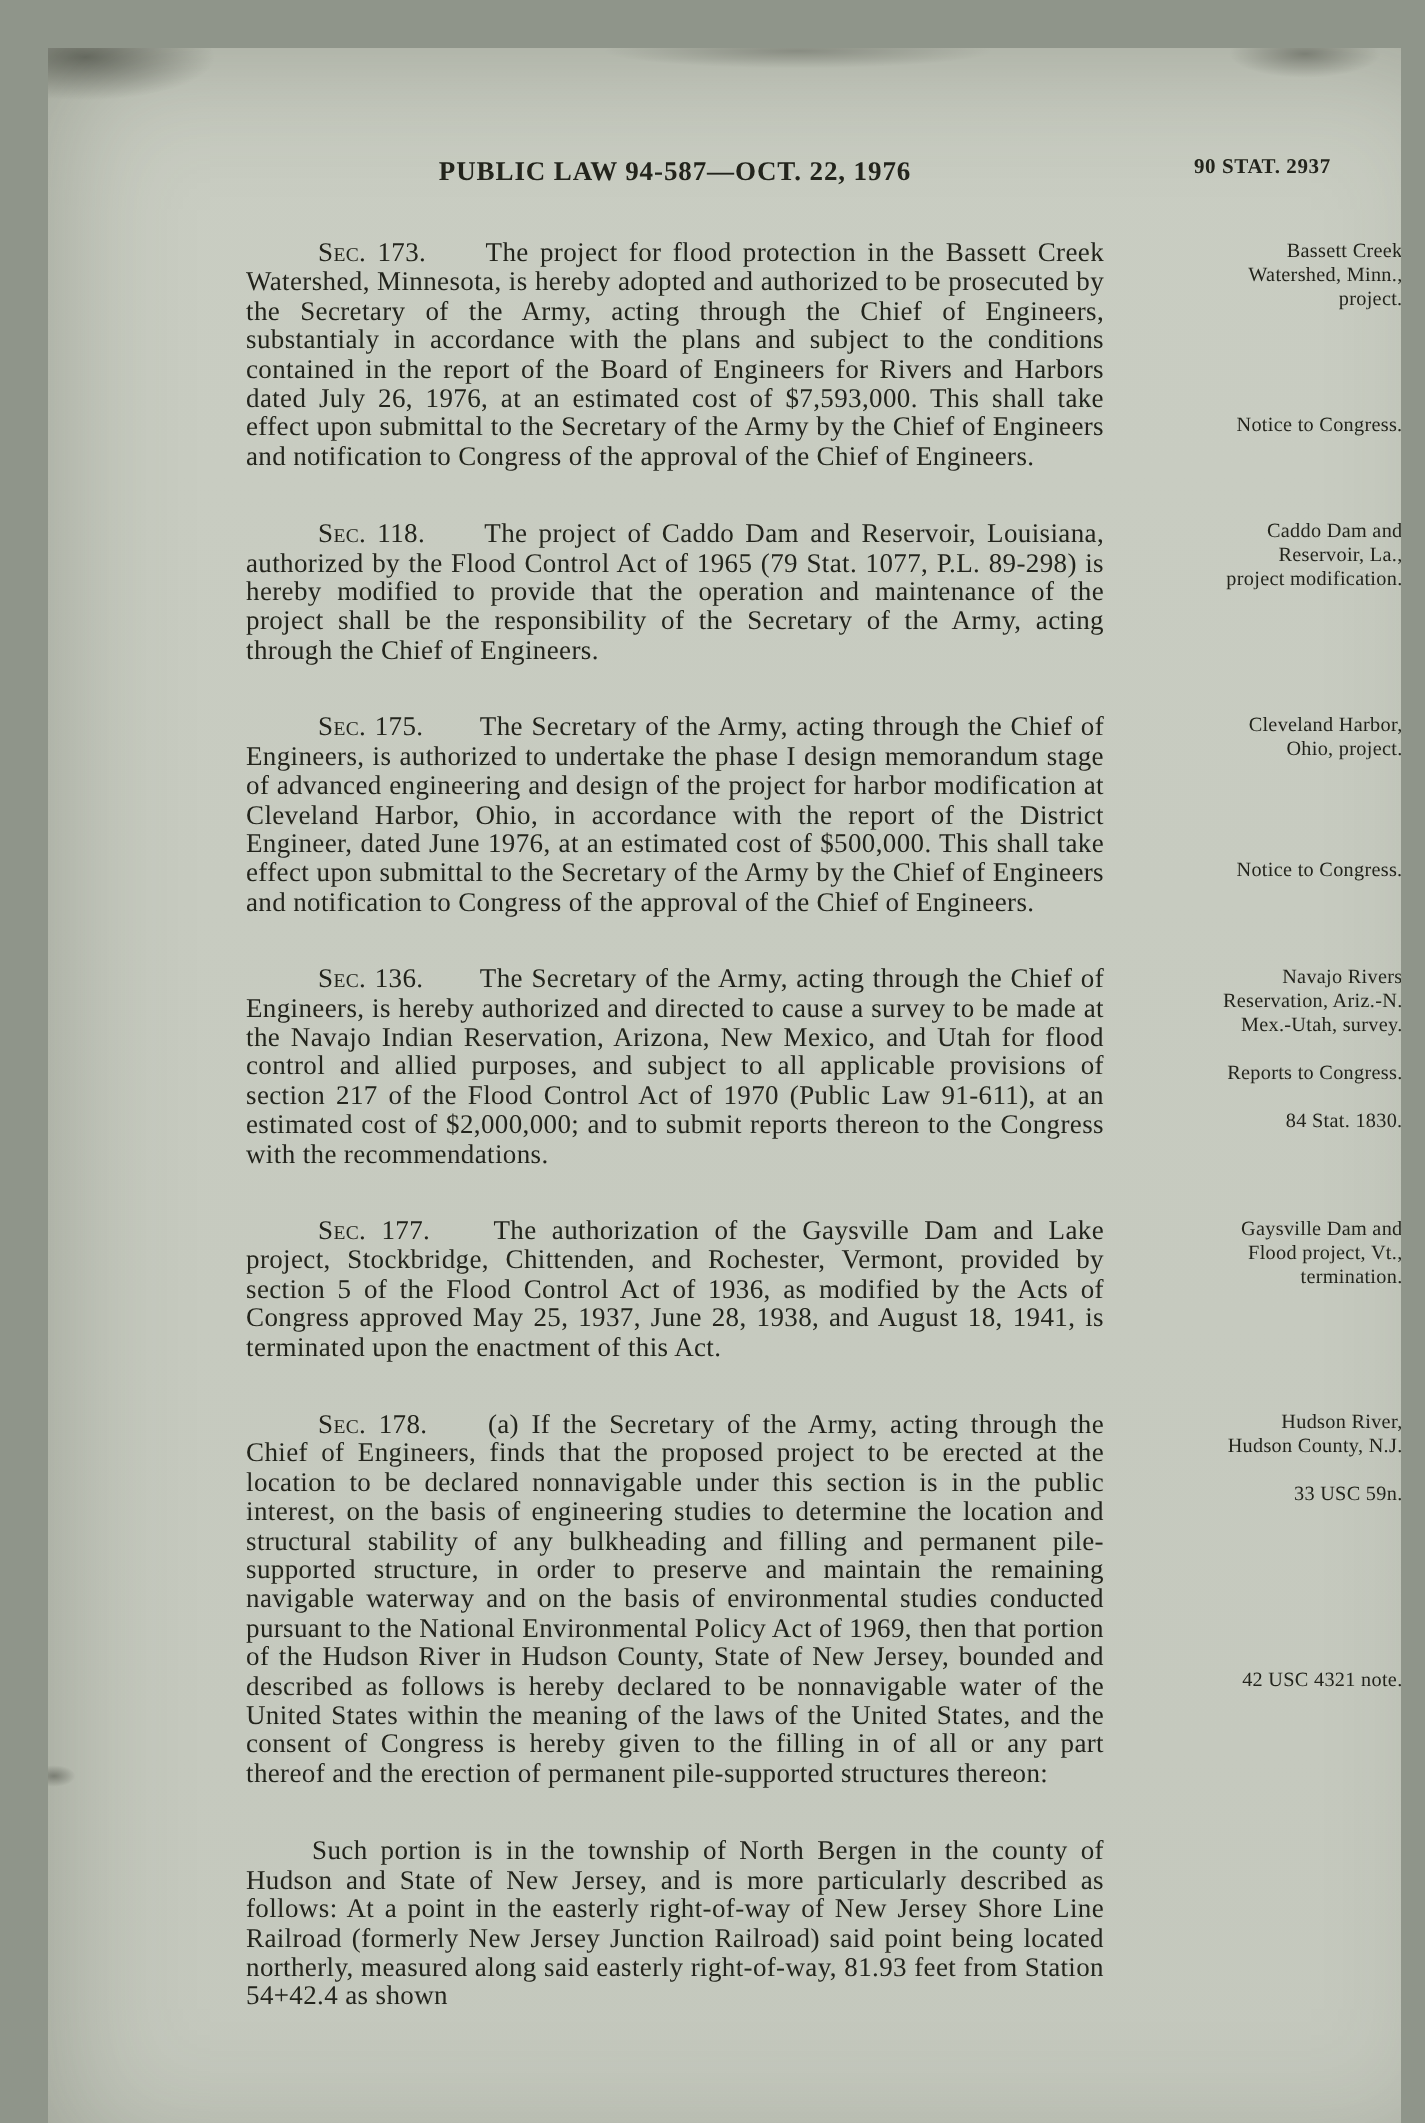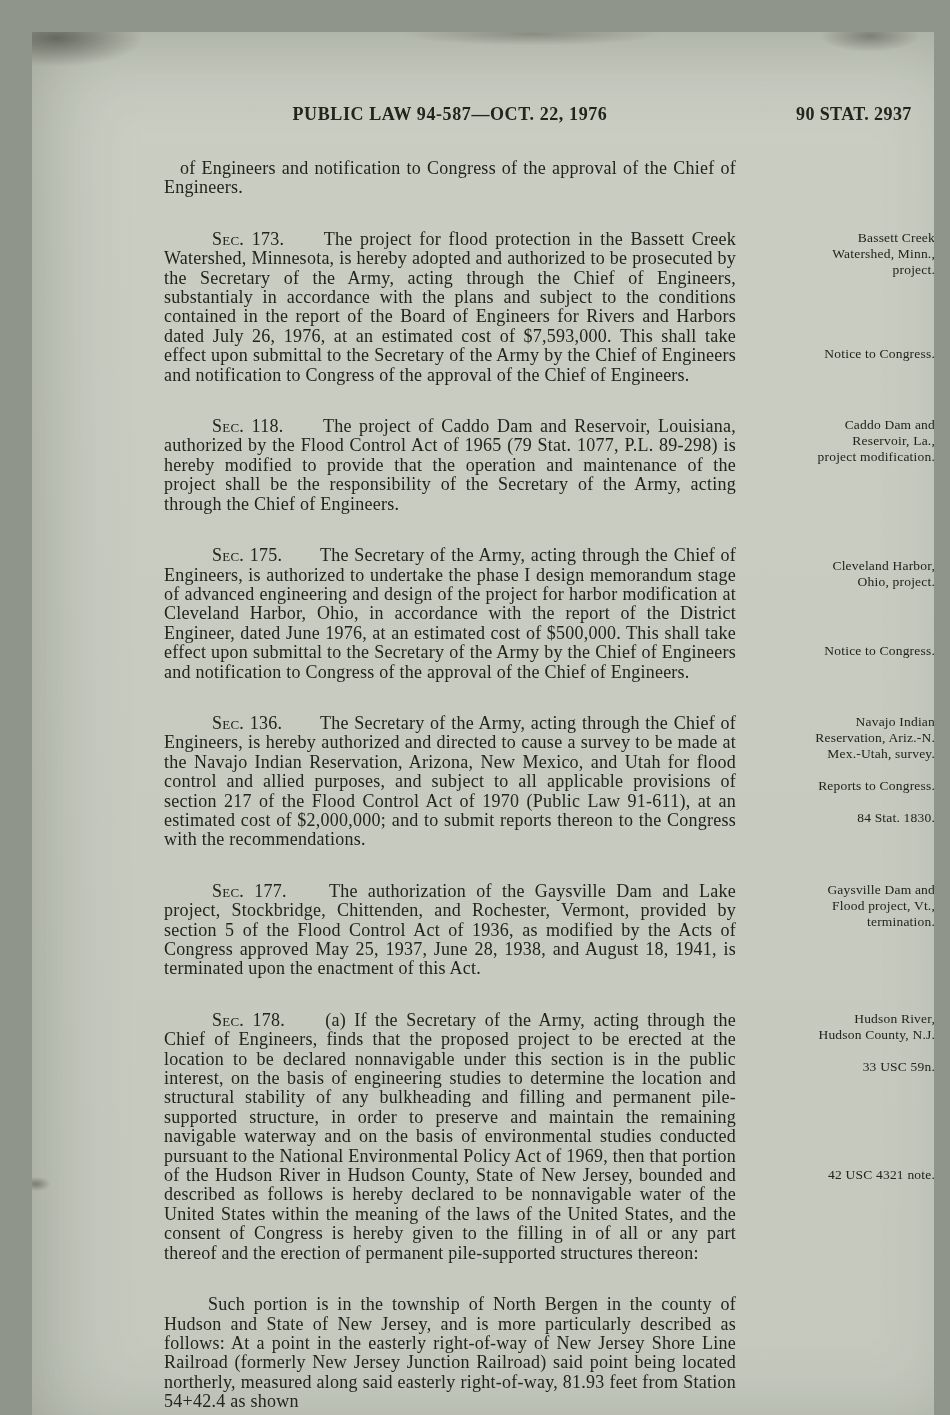--- a/index.html
+++ b/index.html
@@ -24,21 +24,21 @@
       linear-gradient(#c9cdc2,#c4c8bd);
     box-shadow: inset 0 0 90px rgba(66,72,58,.35);
   }
   .header-law {
     position:absolute; top:56px; left:100px; width:636px;
     text-align:center; font-weight:bold; font-size:18px; letter-spacing:.6px;
     white-space:nowrap;
   }
   .header-stat {
     position:absolute; top:56px; left:748px; width:170px;
-    font-weight:bold; font-size:18px; letter-spacing:.4px;
+    font-weight:bold; font-size:14px; letter-spacing:.4px;
     white-space:nowrap;
   }
   .maincol {
     position:absolute; top:95px; left:100px; width:636px;
     font-size:18px; line-height:19.4px; letter-spacing:.25px;
     text-align:justify;
   }
   .para { position:relative; text-indent:32px; }
   .para.noindent { text-indent:0; }
   .para.block { text-indent:28px; }
@@ -53,64 +53,61 @@
 <body>
 
 <div class="page">
 
   <div class="header-law">PUBLIC LAW 94-587—OCT. 22, 1976</div>
 
   <div class="header-stat">90 STAT. 2937</div>
 
   <div class="maincol">
 
-    <div class="para noindent">
-      <span>of Engineers and notification to Congress of the approval of the Chief of Engineers.</span>
-    </div>
 
     <div class="para">
       <span class="sc">Sec. 173.</span>
       <span>The project for flood protection in the Bassett Creek Watershed, Minnesota, is hereby adopted and authorized to be prosecuted by the Secretary of the Army, acting through the Chief of Engineers, substantialy in accordance with the plans and subject to the conditions contained in the report of the Board of Engineers for Rivers and Harbors dated July 26, 1976, at an estimated cost of $7,593,000. This shall take effect upon submittal to the Secretary of the Army by the Chief of Engineers and notification to Congress of the approval of the Chief of Engineers.</span>
       <span class="note" style="top:0px">Bassett Creek Watershed, Minn., project.</span>
       <span class="note" style="top:116px">Notice to Congress.</span>
     </div>
 
     <div class="para">
       <span class="sc">Sec. 118.</span>
       <span>The project of Caddo Dam and Reservoir, Louisiana, authorized by the Flood Control Act of 1965 (79 Stat. 1077, P.L. 89-298) is hereby modified to provide that the operation and maintenance of the project shall be the responsibility of the Secretary of the Army, acting through the Chief of Engineers.</span>
       <span class="note" style="top:0px">Caddo Dam and Reservoir, La., project modification.</span>
     </div>
 
     <div class="para">
       <span class="sc">Sec. 175.</span>
       <span>The Secretary of the Army, acting through the Chief of Engineers, is authorized to undertake the phase I design memorandum stage of advanced engineering and design of the project for harbor modification at Cleveland Harbor, Ohio, in accordance with the report of the District Engineer, dated June 1976, at an estimated cost of $500,000. This shall take effect upon submittal to the Secretary of the Army by the Chief of Engineers and notification to Congress of the approval of the Chief of Engineers.</span>
-      <span class="note" style="top:12px">Cleveland Harbor, Ohio, project.</span>
+      <span class="note" style="top:0px">Cleveland Harbor, Ohio, project.</span>
       <span class="note" style="top:97px">Notice to Congress.</span>
     </div>
 
     <div class="para">
       <span class="sc">Sec. 136.</span>
       <span>The Secretary of the Army, acting through the Chief of Engineers, is hereby authorized and directed to cause a survey to be made at the Navajo Indian Reservation, Arizona, New Mexico, and Utah for flood control and allied purposes, and subject to all applicable provisions of section 217 of the Flood Control Act of 1970 (Public Law 91-611), at an estimated cost of $2,000,000; and to submit reports thereon to the Congress with the recommendations.</span>
-      <span class="note" style="top:0px">Navajo Indian Reservation, Ariz.-N. Mex.-Utah, survey.</span>
+      <span class="note" style="top:0px">Navajo Rivers Reservation, Ariz.-N. Mex.-Utah, survey.</span>
       <span class="note" style="top:64px">Reports to Congress.</span>
       <span class="note" style="top:96px">84 Stat. 1830.</span>
     </div>
 
     <div class="para">
       <span class="sc">Sec. 177.</span>
       <span>The authorization of the Gaysville Dam and Lake project, Stockbridge, Chittenden, and Rochester, Vermont, provided by section 5 of the Flood Control Act of 1936, as modified by the Acts of Congress approved May 25, 1937, June 28, 1938, and August 18, 1941, is terminated upon the enactment of this Act.</span>
       <span class="note" style="top:0px">Gaysville Dam and Flood project, Vt., termination.</span>
     </div>
 
     <div class="para">
       <span class="sc">Sec. 178.</span>
       <span>(a) If the Secretary of the Army, acting through the Chief of Engineers, finds that the proposed project to be erected at the location to be declared nonnavigable under this section is in the public interest, on the basis of engineering studies to determine the location and structural stability of any bulkheading and filling and permanent pile-supported structure, in order to preserve and maintain the remaining navigable waterway and on the basis of environmental studies conducted pursuant to the National Environmental Policy Act of 1969, then that portion of the Hudson River in Hudson County, State of New Jersey, bounded and described as follows is hereby declared to be nonnavigable water of the United States within the meaning of the laws of the United States, and the consent of Congress is hereby given to the filling in of all or any part thereof and the erection of permanent pile-supported structures thereon:</span>
       <span class="note" style="top:0px">Hudson River, Hudson County, N.J.</span>
       <span class="note" style="top:48px">33 USC 59n.</span>
-      <span class="note" style="top:156px">42 USC 4321 note.</span>
+      <span class="note" style="top:172px">42 USC 4321 note.</span>
     </div>
 
     <div class="para block">
       <span>Such portion is in the township of North Bergen in the county of Hudson and State of New Jersey, and is more particularly described as follows: At a point in the easterly right-of-way of New Jersey Shore Line Railroad (formerly New Jersey Junction Railroad) said point being located northerly, measured along said easterly right-of-way, 81.93 feet from Station 54+42.4 as shown</span>
     </div>
 
   </div>
 </div>
 
 </body></html>

